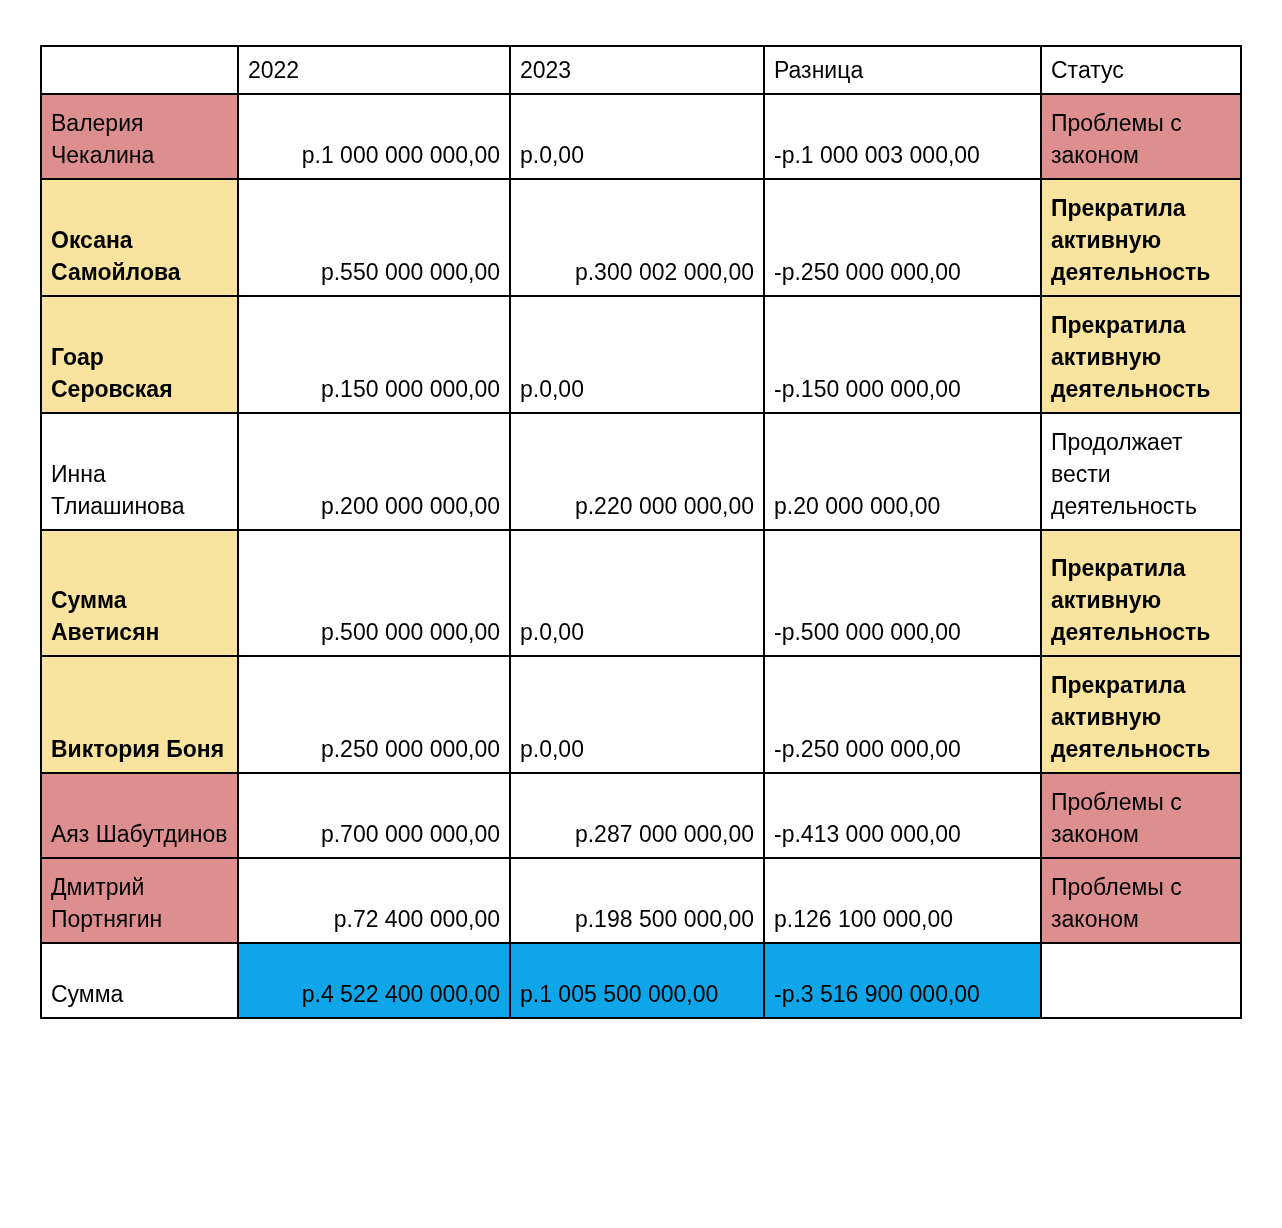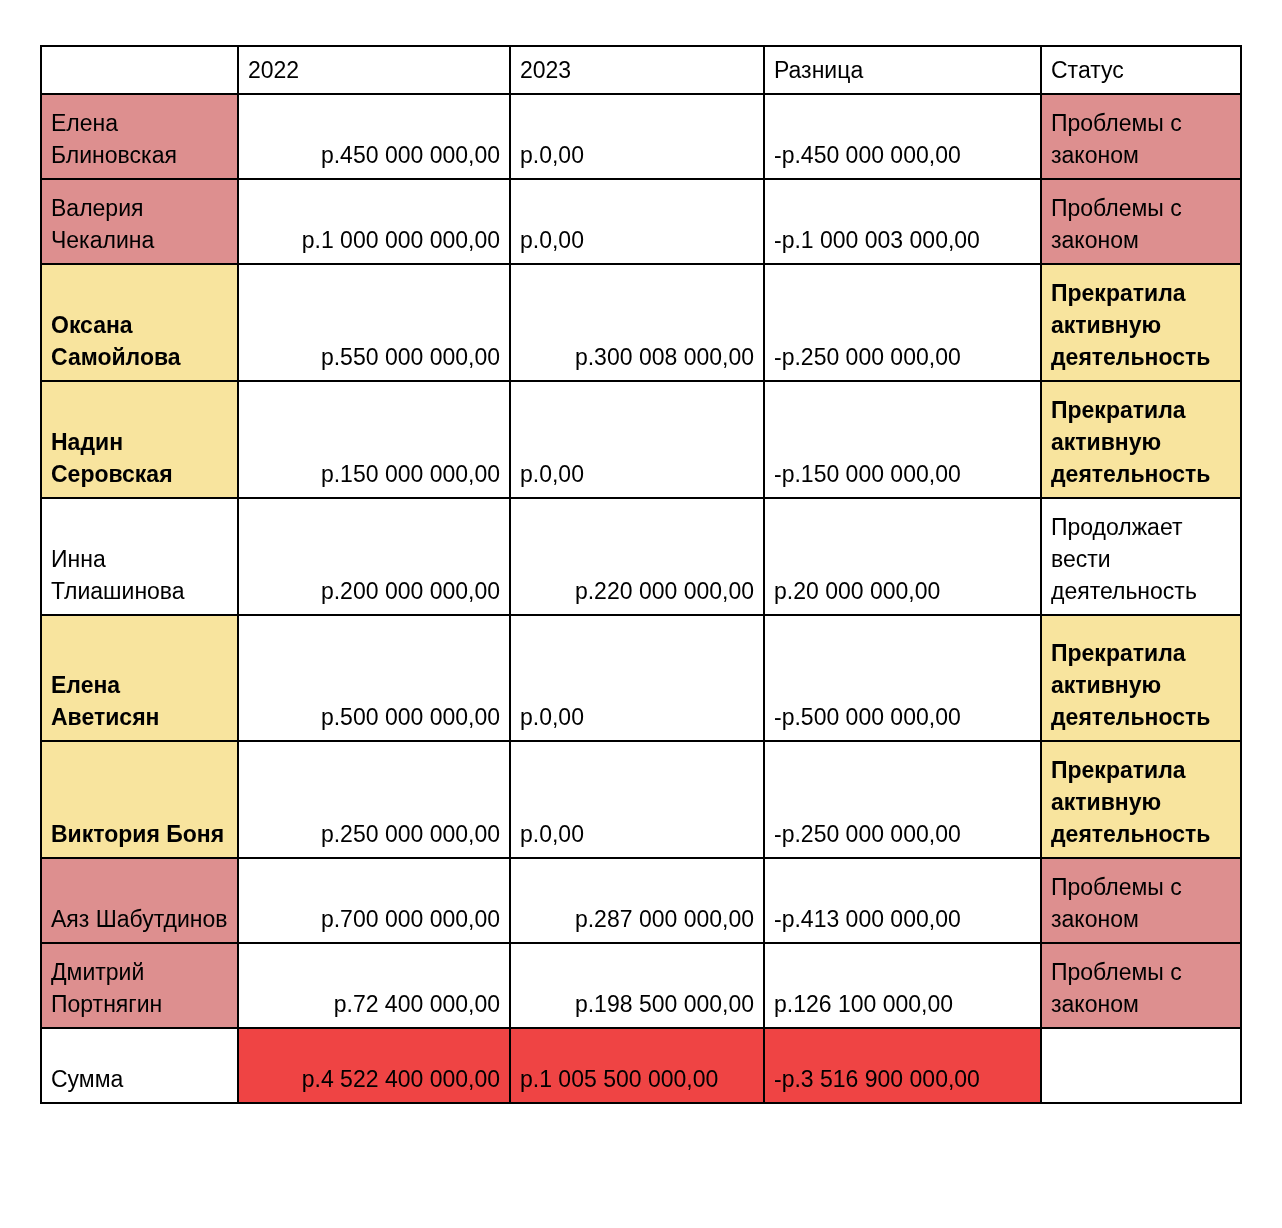--- a/index.html
+++ b/index.html
@@ -30,21 +30,21 @@
     overflow: hidden;
     word-wrap: break-word;
   }
   tr.h48  { height: 48px; }
   tr.h85  { height: 85px; }
   tr.h117 { height: 117px; }
   tr.h126 { height: 126px; }
   tr.h75  { height: 75px; border-radius: 20px; }
   .bg-red    { background: #dd8f8f; }
   .bg-yellow { background: #f8e49e; font-weight: bold; }
-  .bg-green  { background: #ef4444; }
+  .bg-green  { background: #0ea5e9; }
   .num { white-space: nowrap; }
   .ar  { text-align: right; }
 </style>
 </head>
 <body>
 
 <div class="sheet-wrap">
   <table class="grid">
     <colgroup>
       <col style="width:197px">
@@ -56,63 +56,56 @@
 
     <tbody>
         <tr class="h48">
       <td></td>
       <td>2022</td>
       <td>2023</td>
       <td>Разница</td>
       <td>Статус</td>
     </tr>
 
-    <tr class="h85">
-      <td class="bg-red">Елена Блиновская</td>
-      <td class="num ar">р.450 000 000,00</td>
-      <td class="num">р.0,00</td>
-      <td class="num">-р.450 000 000,00</td>
-      <td class="bg-red">Проблемы с законом</td>
-    </tr>
 
     <tr class="h85">
       <td class="bg-red">Валерия Чекалина</td>
       <td class="num ar">р.1 000 000 000,00</td>
       <td class="num">р.0,00</td>
       <td class="num">-р.1 000 003 000,00</td>
       <td class="bg-red">Проблемы с законом</td>
     </tr>
 
 
     <tr class="h117">
       <td class="bg-yellow">Оксана Самойлова</td>
       <td class="num ar">р.550 000 000,00</td>
-      <td class="num ar">р.300 008 000,00</td>
+      <td class="num ar">р.300 002 000,00</td>
       <td class="num">-р.250 000 000,00</td>
       <td class="bg-yellow">Прекратила активную деятельность</td>
     </tr>
 
     <tr class="h117">
-      <td class="bg-yellow">Надин Серовская</td>
+      <td class="bg-yellow">Гоар Серовская</td>
       <td class="num ar">р.150 000 000,00</td>
       <td class="num">р.0,00</td>
       <td class="num">-р.150 000 000,00</td>
       <td class="bg-yellow">Прекратила активную деятельность</td>
     </tr>
 
     <tr class="h117">
       <td>Инна Тлиашинова</td>
       <td class="num ar">р.200 000 000,00</td>
       <td class="num ar">р.220 000 000,00</td>
       <td class="num">р.20 000 000,00</td>
       <td>Продолжает вести деятельность</td>
     </tr>
 
     <tr class="h126">
-      <td class="bg-yellow">Елена Аветисян</td>
+      <td class="bg-yellow">Сумма Аветисян</td>
       <td class="num ar">р.500 000 000,00</td>
       <td class="num">р.0,00</td>
       <td class="num">-р.500 000 000,00</td>
       <td class="bg-yellow">Прекратила активную деятельность</td>
     </tr>
 
     <tr class="h117">
       <td class="bg-yellow">Виктория Боня</td>
       <td class="num ar">р.250 000 000,00</td>
       <td class="num">р.0,00</td>

